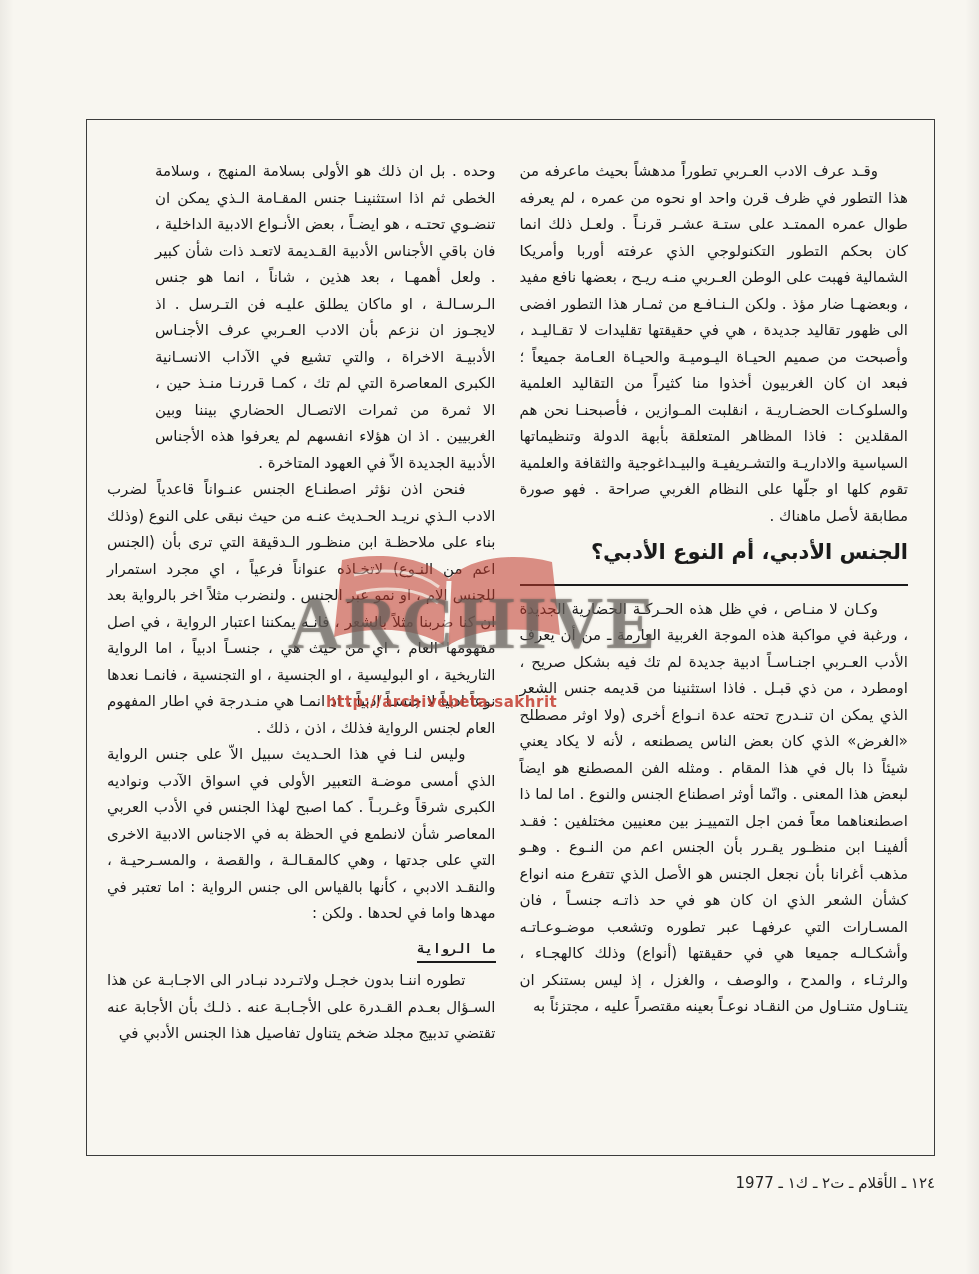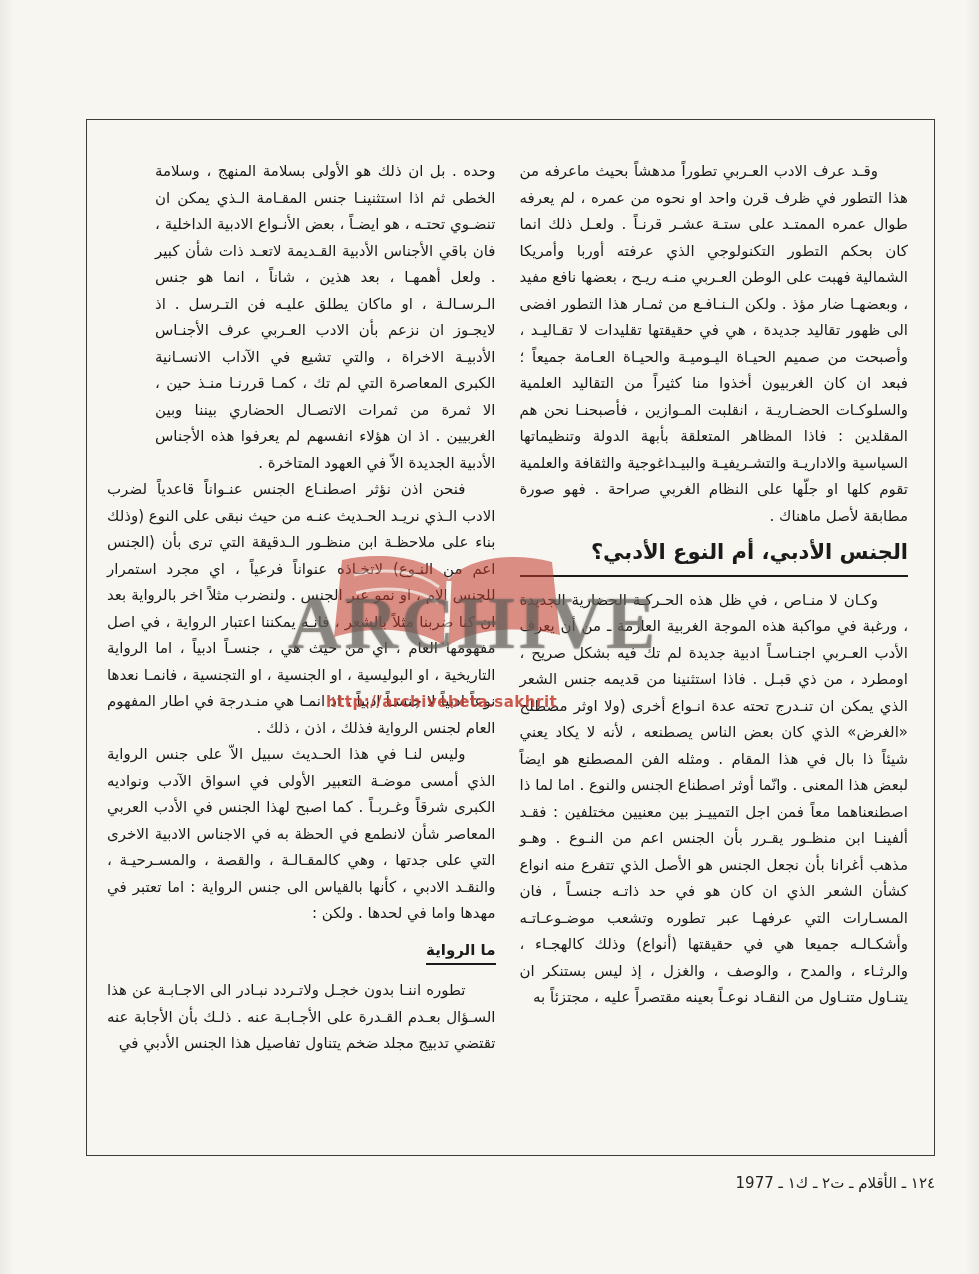--- a/index.html
+++ b/index.html
@@ -38,28 +38,29 @@
     font-size:15px;
     line-height:26.5px;
   }
   .col p { text-indent:30px; }
   .col p.cont { text-indent:0;margin-left:48px; }
   h2.main-heading {
     font-size:21px;
     font-weight:bold;
     text-indent:0;
     margin:10px 0 10px;
-    padding-bottom:9px;
+    padding-bottom:18px;
     border-bottom:2px solid #1b1b1b;
   }
   h2.sub-heading {
-    font-size:15px;
+    font-size:13px;
     font-weight:bold;
     text-indent:0;
-    margin:10px 0 14px;
+    margin:10px 0 4px;
+    font-family:Liberation Mono, monospace;
   }
   h2.sub-heading .underlined {
     border-bottom:2px solid #1b1b1b;
     padding-bottom:4px;
   }
   .footer {
     position:absolute;
     top:1174px;
     right:44px;
     direction:rtl;

